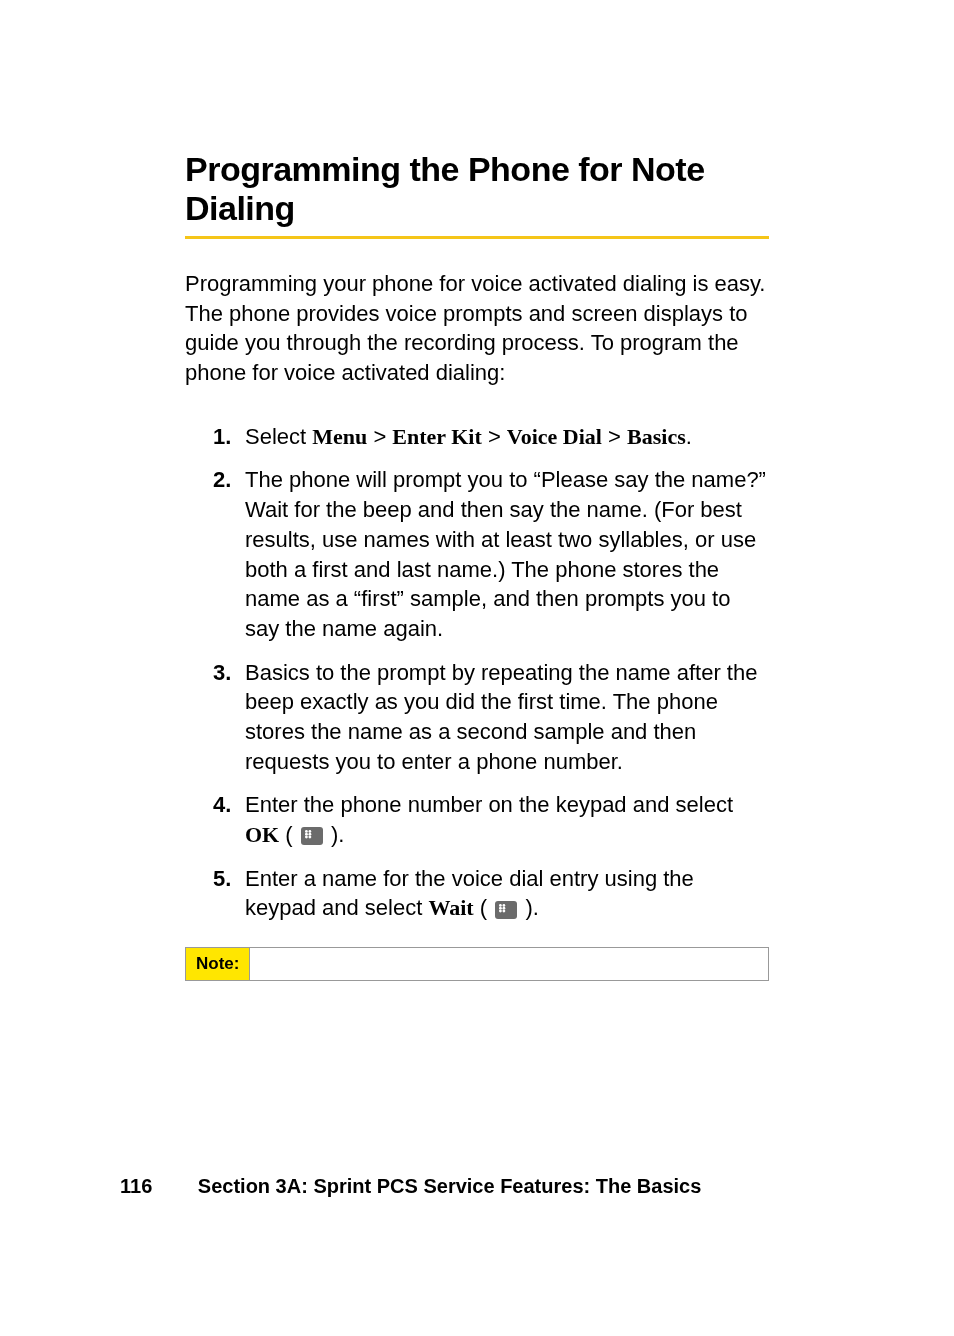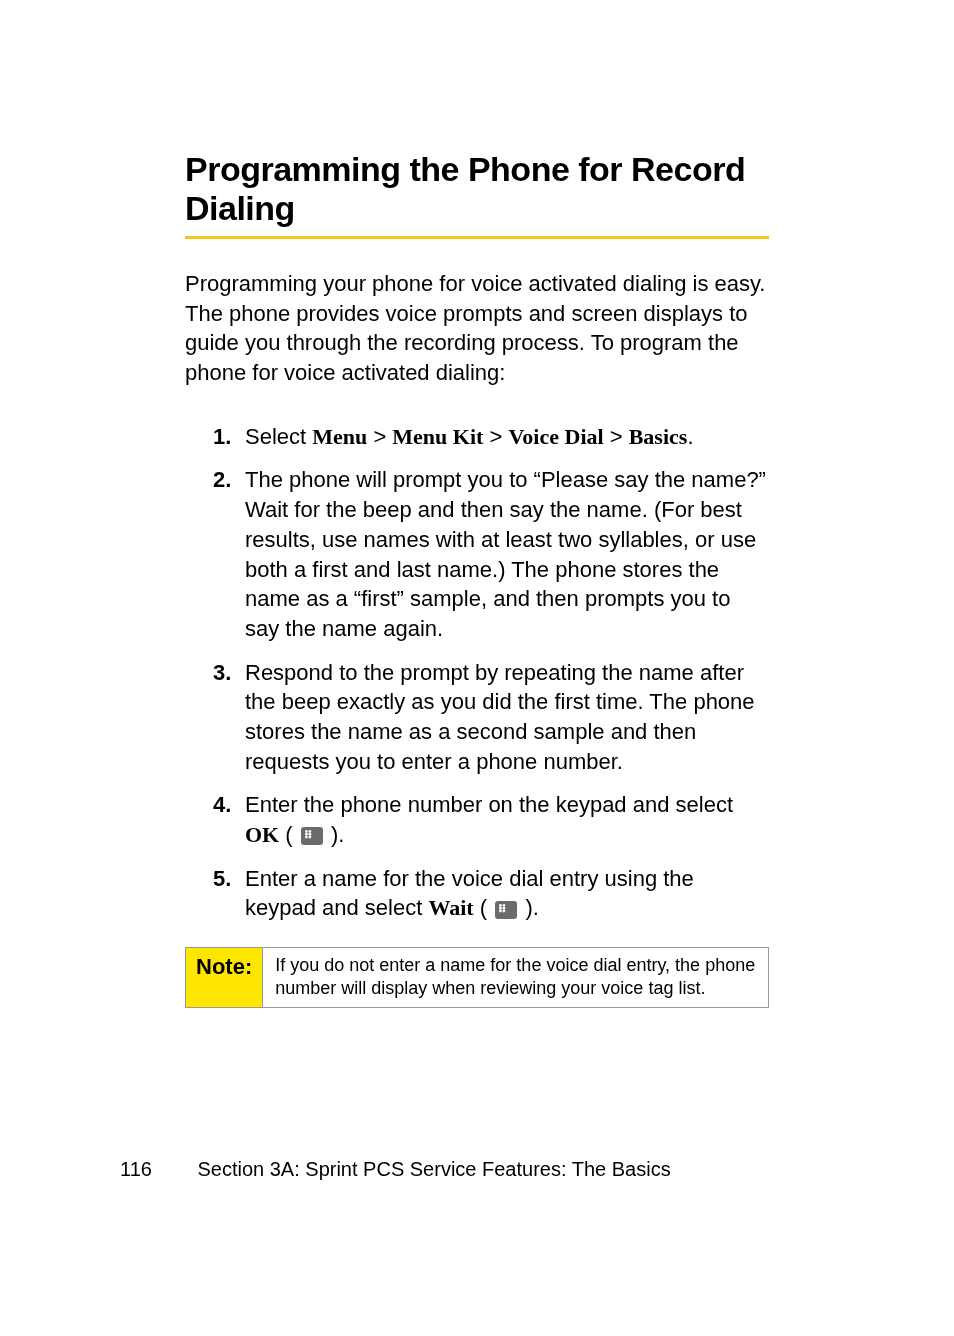--- a/index.html
+++ b/index.html
@@ -82,87 +82,86 @@
     .note-box {
       display: flex;
       border: 1px solid #999;
       margin-top: 24px;
       font-family: 'Helvetica Neue', Arial, sans-serif;
     }
     .note-label {
       background: #ffe600;
       font-weight: bold;
       padding: 6px 10px;
-      font-size: 22px;
+      font-size: 17px;
       border-right: 1px solid #999;
       flex-shrink: 0;
       display: flex;
       align-items: flex-start;
     }
     .note-text {
       padding: 6px 12px;
       font-size: 18px;
       line-height: 1.3;
     }
     .page-footer {
       position: absolute;
-      bottom: 155px;
+      bottom: 138px;
       left: 120px;
       font-family: 'Helvetica Neue', Arial, sans-serif;
       font-size: 20px;
-      font-weight: normal;
+      font-weight: bold;
     }
     .page-number {
       margin-right: 40px;
     }
   </style>
 </head>
 <body>
 
-<h1 class="page-title">Programming the Phone for Record Dialing</h1>
+<h1 class="page-title">Programming the Phone for Note Dialing</h1>
 <div class="title-underline"></div>
 
 <p class="intro-text">Programming your phone for voice activated dialing is easy. The phone provides voice prompts and screen displays to guide you through the recording process. To program the phone for voice activated dialing:</p>
 
 <ol class="steps-list">
 
   <li class="step-item">
     <span class="step-number">1.</span>
     <span class="step-text">
-      <span>Select </span><span class="bold">Menu</span><span> &gt; </span><span class="bold">Menu Kit</span><span> &gt; </span><span class="bold">Voice Dial</span><span> &gt; </span><span class="bold">Basics</span><span>.</span>
+      <span>Select </span><span class="bold">Menu</span><span> &gt; </span><span class="bold">Enter Kit</span><span> &gt; </span><span class="bold">Voice Dial</span><span> &gt; </span><span class="bold">Basics</span><span>.</span>
     </span>
   </li>
 
   <li class="step-item">
     <span class="step-number">2.</span>
     <span class="step-text">The phone will prompt you to “Please say the name?” Wait for the beep and then say the name. (For best results, use names with at least two syllables, or use both a first and last name.) The phone stores the name as a “first” sample, and then prompts you to say the name again.</span>
   </li>
 
   <li class="step-item">
     <span class="step-number">3.</span>
-    <span class="step-text">Respond to the prompt by repeating the name after the beep exactly as you did the first time. The phone stores the name as a second sample and then requests you to enter a phone number.</span>
+    <span class="step-text">Basics to the prompt by repeating the name after the beep exactly as you did the first time. The phone stores the name as a second sample and then requests you to enter a phone number.</span>
   </li>
 
   <li class="step-item">
     <span class="step-number">4.</span>
     <span class="step-text">
       <span>Enter the phone number on the keypad and select </span><span class="bold">OK</span><span> ( </span><span class="key-icon"></span><span> ).</span>
     </span>
   </li>
 
   <li class="step-item">
     <span class="step-number">5.</span>
     <span class="step-text">
       <span>Enter a name for the voice dial entry using the keypad and select </span><span class="bold">Wait</span><span> ( </span><span class="key-icon"></span><span> ).</span>
     </span>
   </li>
 
 </ol>
 
 <div class="note-box">
   <div class="note-label">Note:</div>
-  <div class="note-text">If you do not enter a name for the voice dial entry, the phone number will display when reviewing your voice tag list.</div>
 </div>
 
 <div class="page-footer">
   <span class="page-number">116</span>
   <span>Section 3A: Sprint PCS Service Features: The Basics</span>
 </div>
 
 </body></html>

